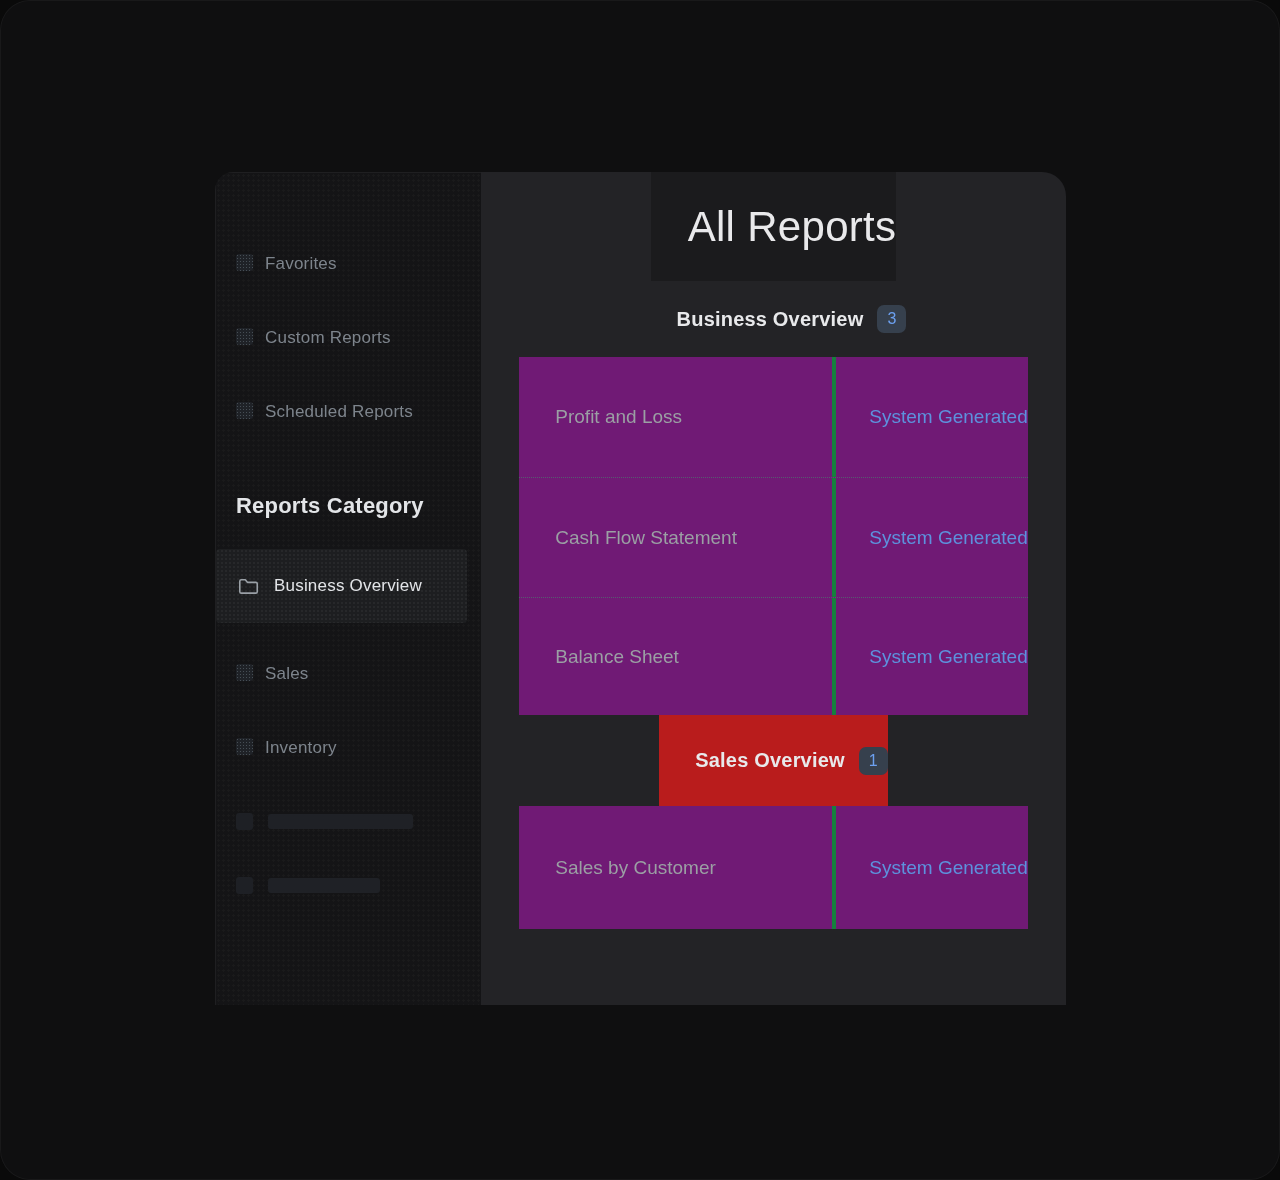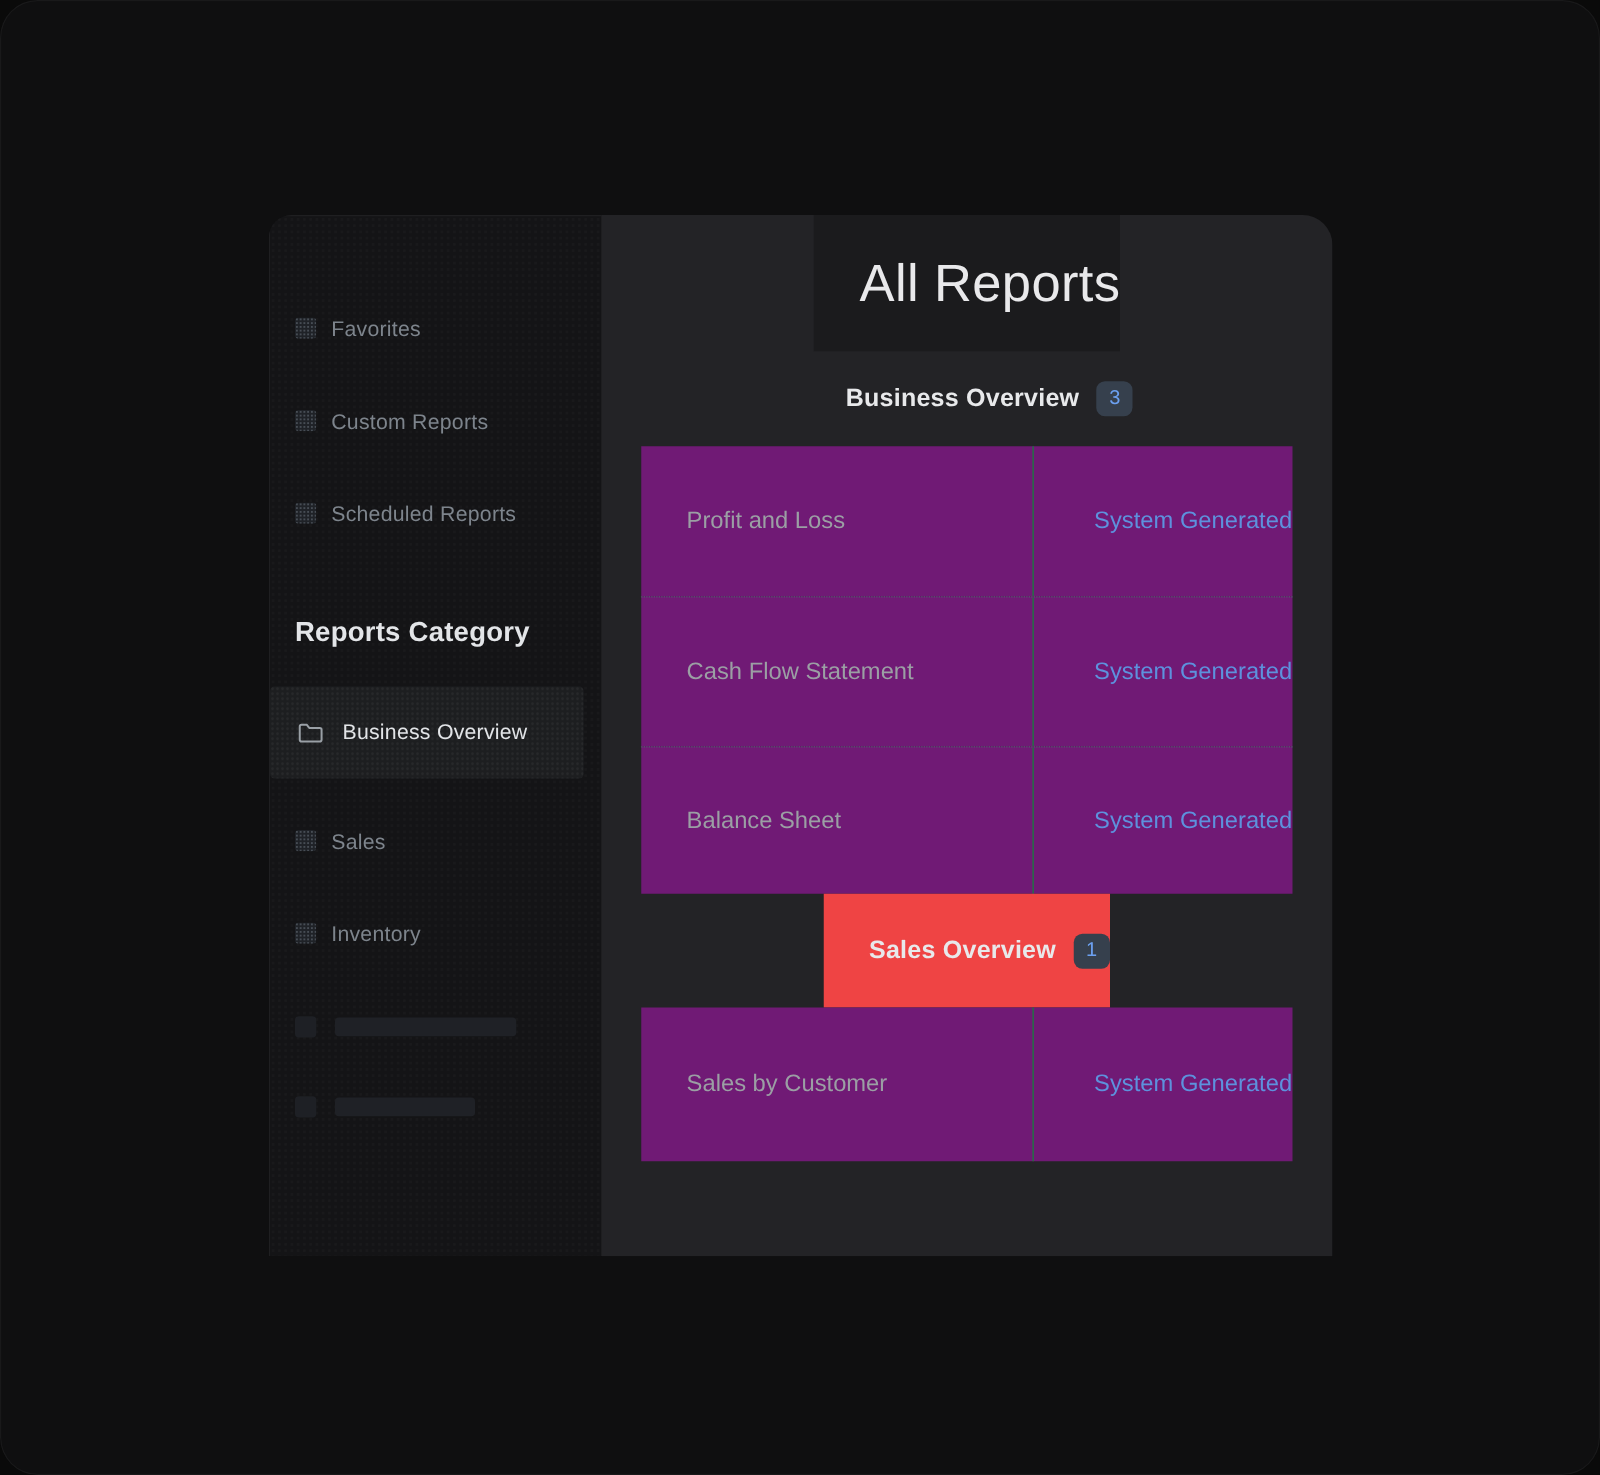--- a/index.html
+++ b/index.html
@@ -81,42 +81,42 @@
   .th{
     font-size:15px; color:#82878f; letter-spacing:0.8px; font-weight:400;
   }
   .th.c1{ width:293px; padding-left:43px; flex:none; }
   .th.c2{ padding-left:48px; }
   .group-row{
     display:flex; align-items:center; padding-left:36px; flex:none;
     cursor:pointer;
   }
   .group-row.g1{ height:76px; }
-  .group-row.g2{ height:91px; background:#ef4444; }
+  .group-row.g2{ height:91px; background:#b91c1c; }
   .group-name{ font-size:20px; font-weight:700; color:#e8e9eb; letter-spacing:0.2px; }
   .count-badge{
     margin-left:14px; min-width:29px; height:28px; padding:0 8px;
     border-radius:7px; background:#36404d;
     display:flex; align-items:center; justify-content:center;
     font-size:16px; color:#6ca0f0;
   }
   .data-row{
     height:120px; flex:none; display:flex; background:#701a75;
     cursor:pointer;
   }
   .data-row.h118{ height:118px; }
   .data-row.h123{ height:123px; }
   .data-row + .data-row{ border-top:1px dotted #565b70; }
   .cell-name{
     width:293px; flex:none; display:flex; align-items:center;
     padding-left:36px; font-size:19px; color:#9b9fa4;
   }
   .cell-created{
-    flex:1; display:flex; align-items:center; padding-left:48px;
-    border-left:1px solid #15803d;
+    flex:1; display:flex; align-items:center; padding-left:33px;
+    border-left:4px solid #15803d;
     margin-left:20px;
   }
   .created-link{ font-size:19px; color:#5d91dd; }
 </style>
 </head>
 <body>
 
 <div class="canvas">
   <div class="card">
 

